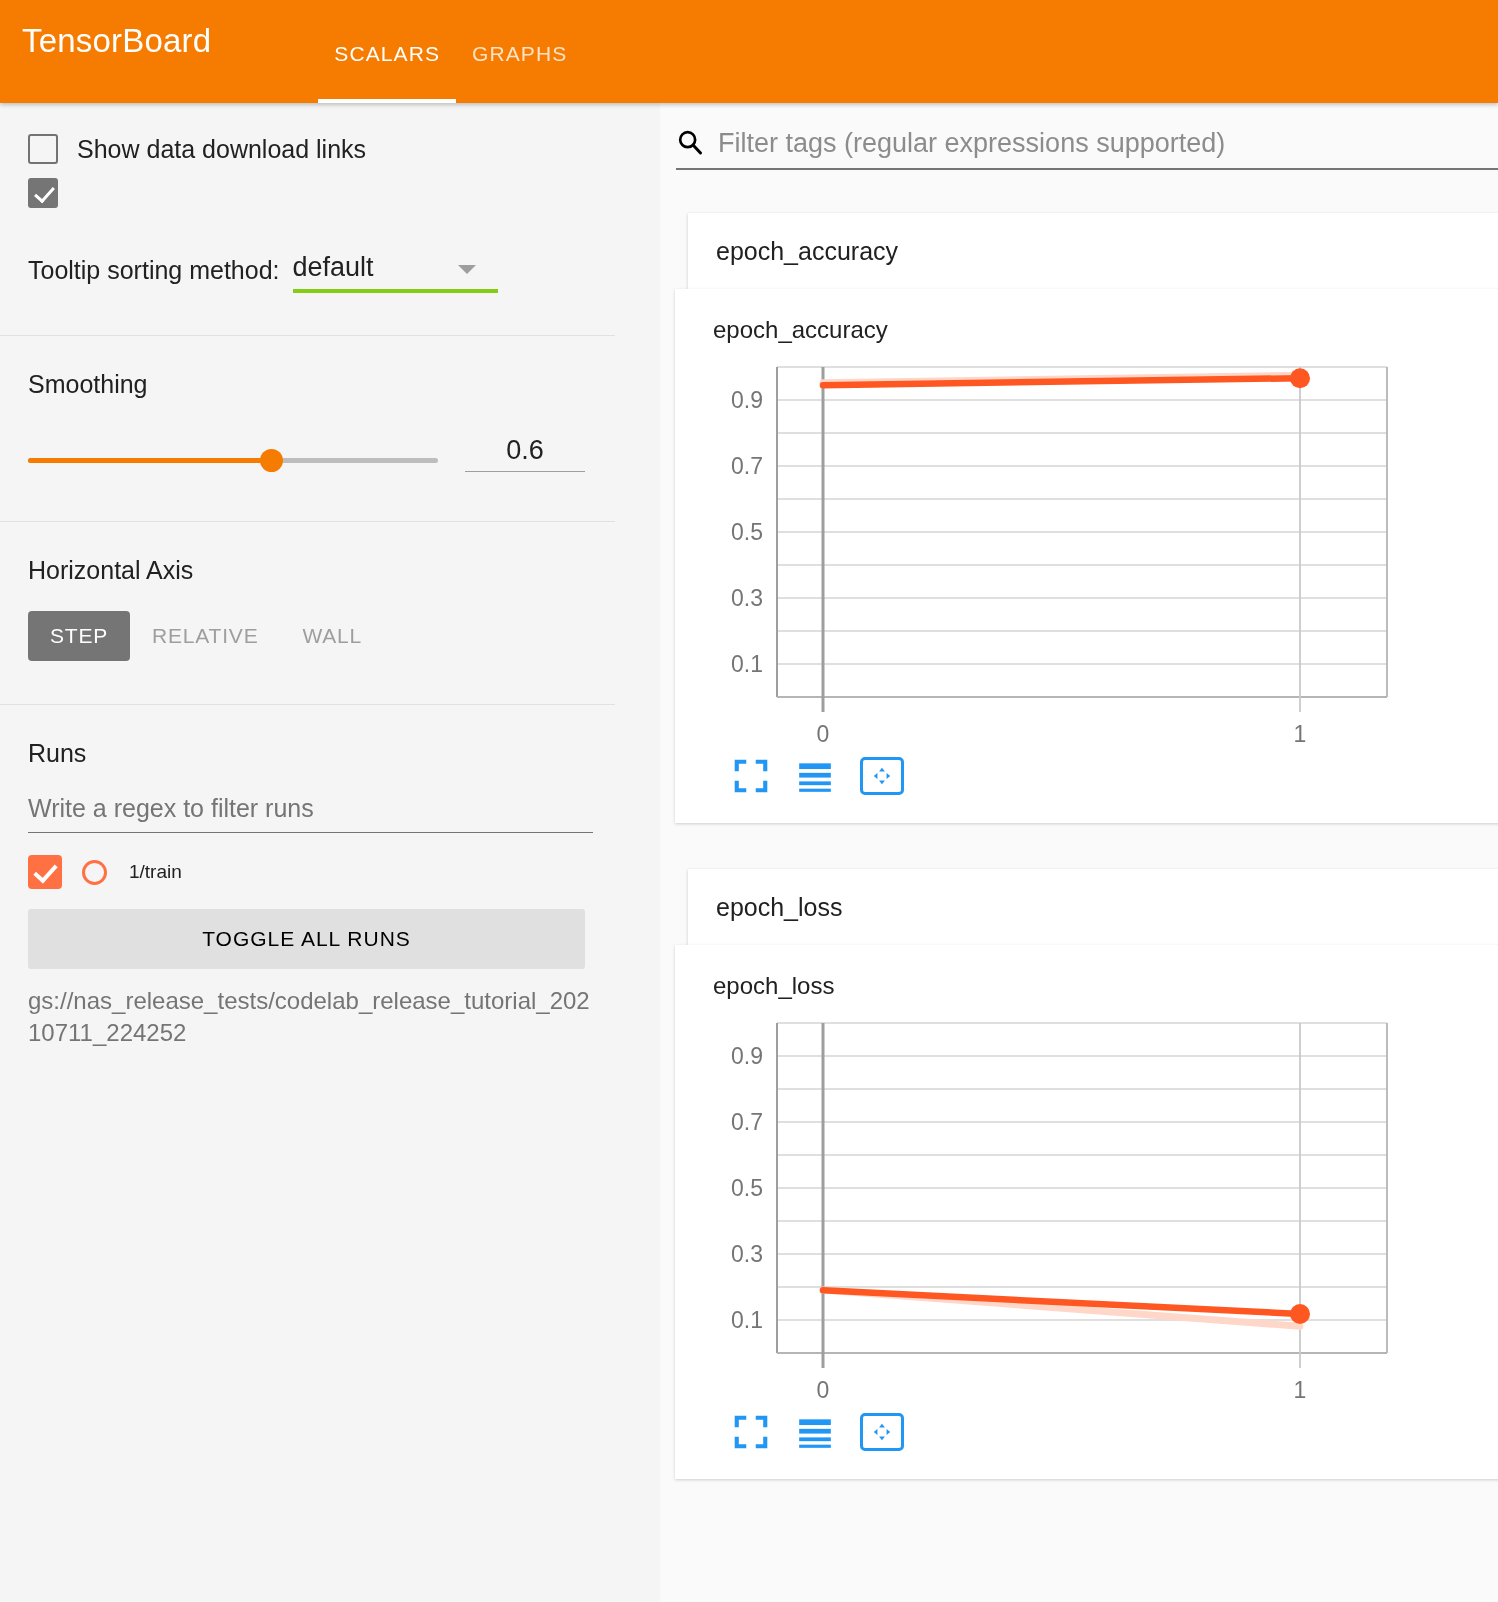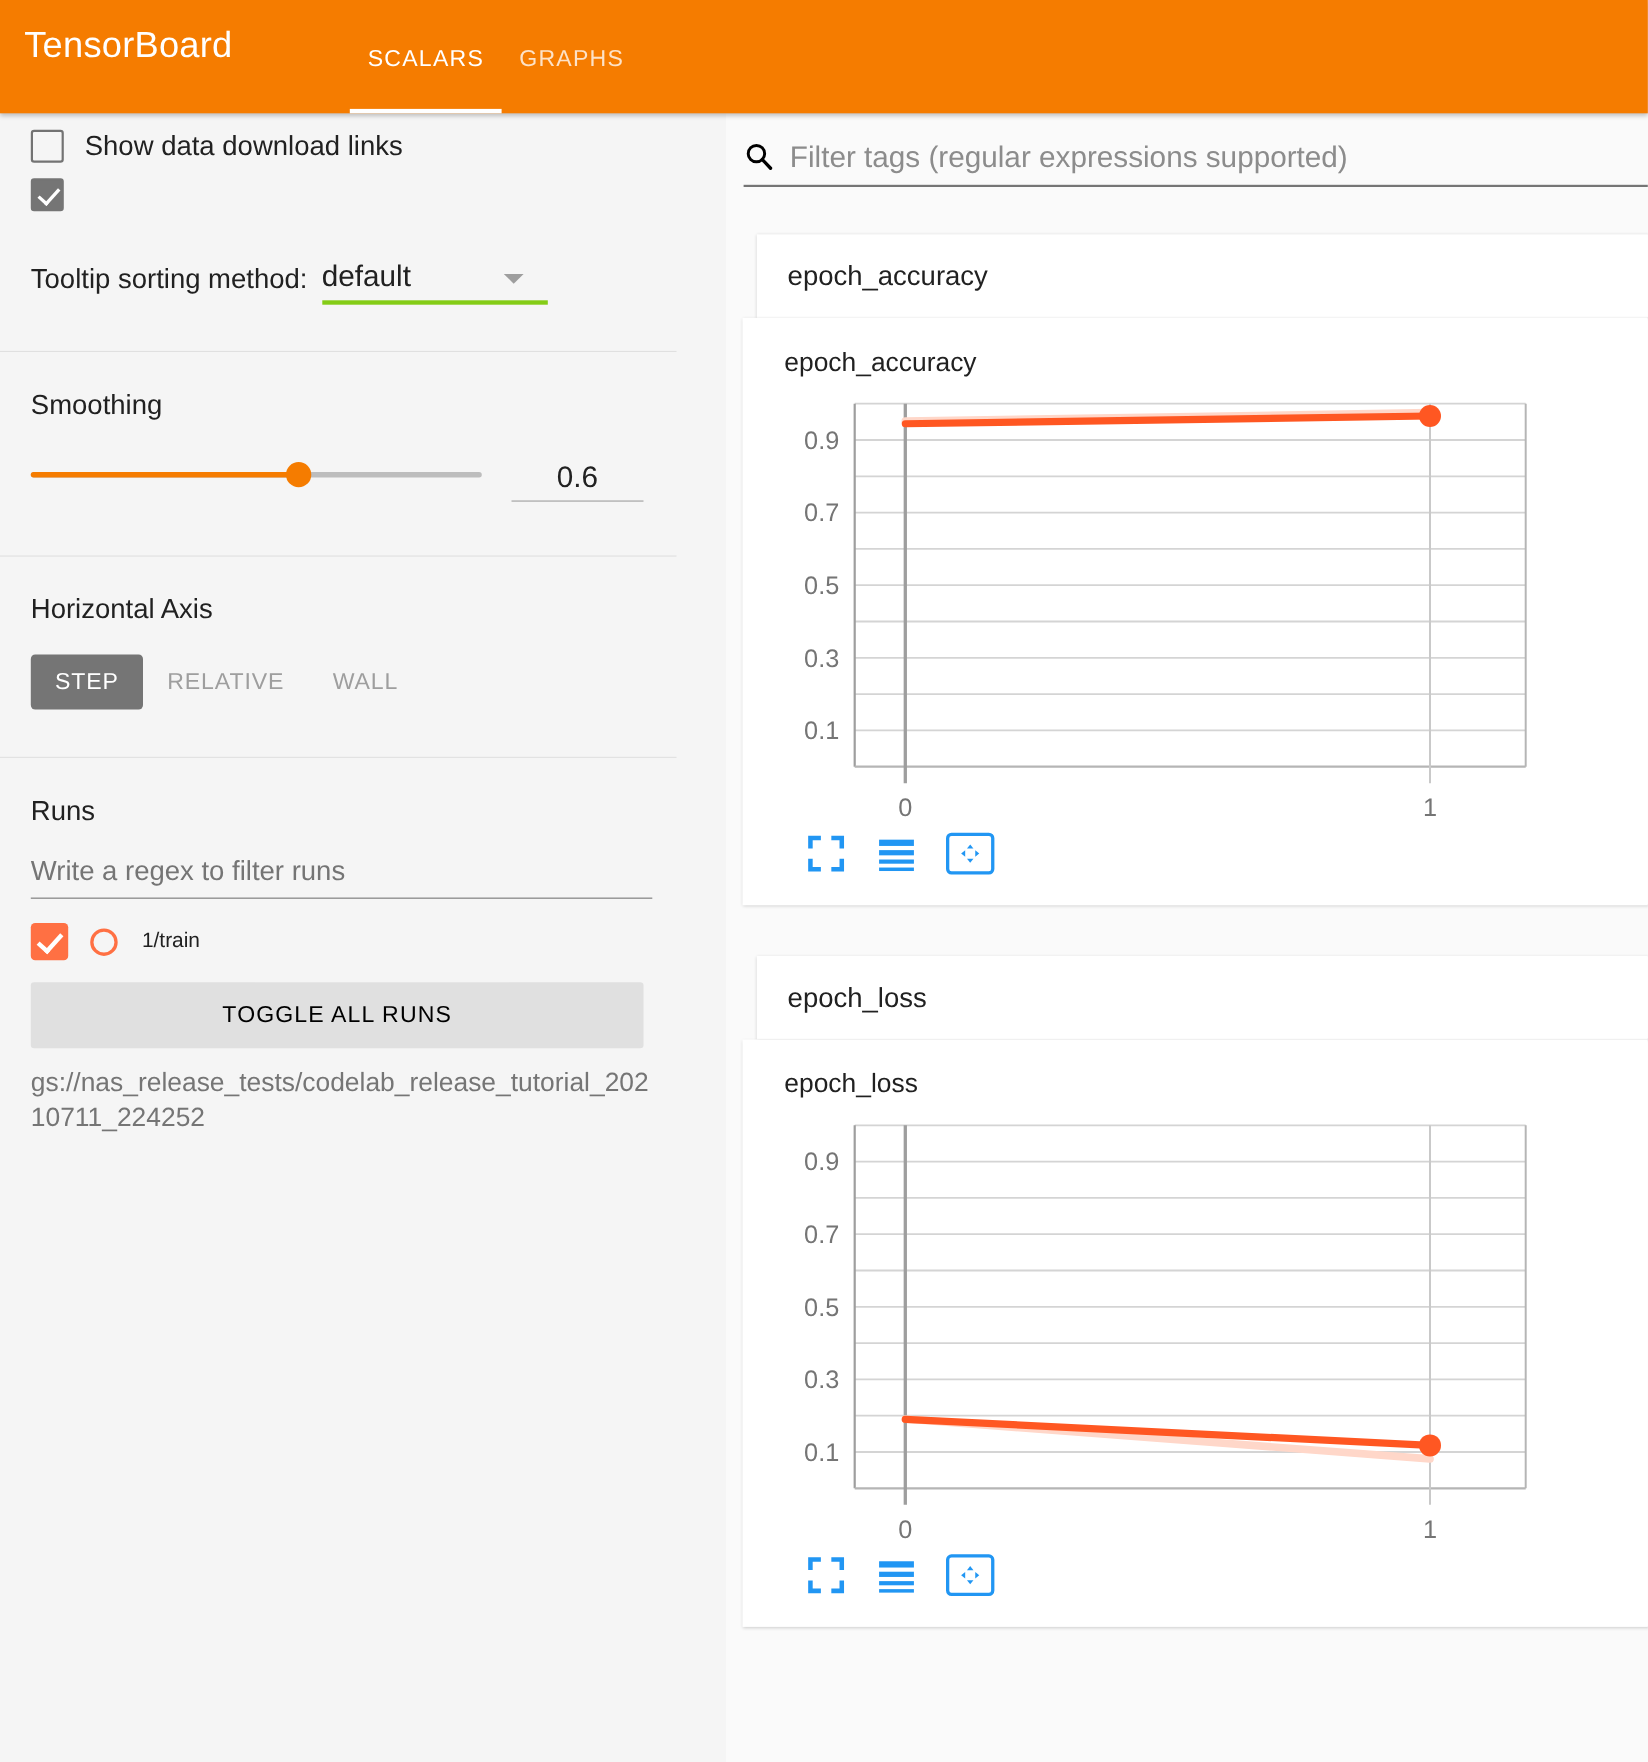--- a/index.html
+++ b/index.html
@@ -70,21 +70,21 @@
     margin: 0;
     width: 615px;
   }
 
   .checkrow {
     display: flex;
     align-items: center;
     height: 44px;
     cursor: pointer;
   }
-  .checkrow:first-child { margin-top: 8px; }
+  .checkrow:first-child { margin-top: 24px; }
   .cbox {
     width: 30px; height: 30px;
     border: 2px solid #737373;
     border-radius: 3px;
     background: transparent;
     flex: 0 0 auto;
     position: relative;
   }
   .cbox.checked {
     background: #757575;
@@ -144,21 +144,21 @@
   .group-title {
     font-size: 25px;
     color: #212121;
     margin: 0;
     font-weight: normal;
   }
 
   
   .slider-row {
     display: flex;
-    align-items: flex-start;
+    align-items: flex-end;
     margin-top: 36px;
   }
   .slider {
     position: relative;
     width: 410px;
     height: 24px;
     cursor: pointer;
   }
   .track {
     position: absolute;

